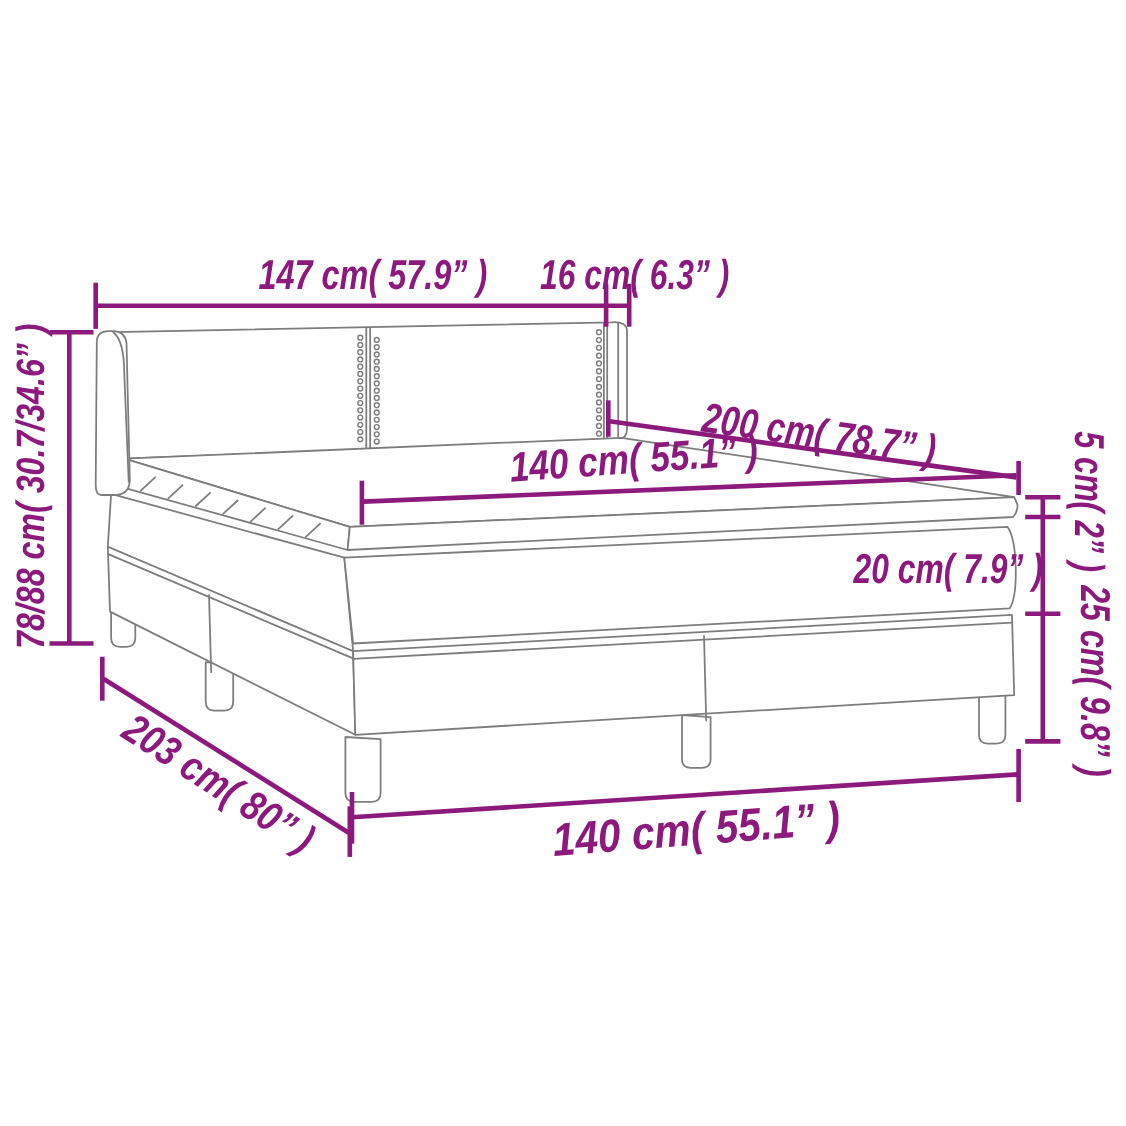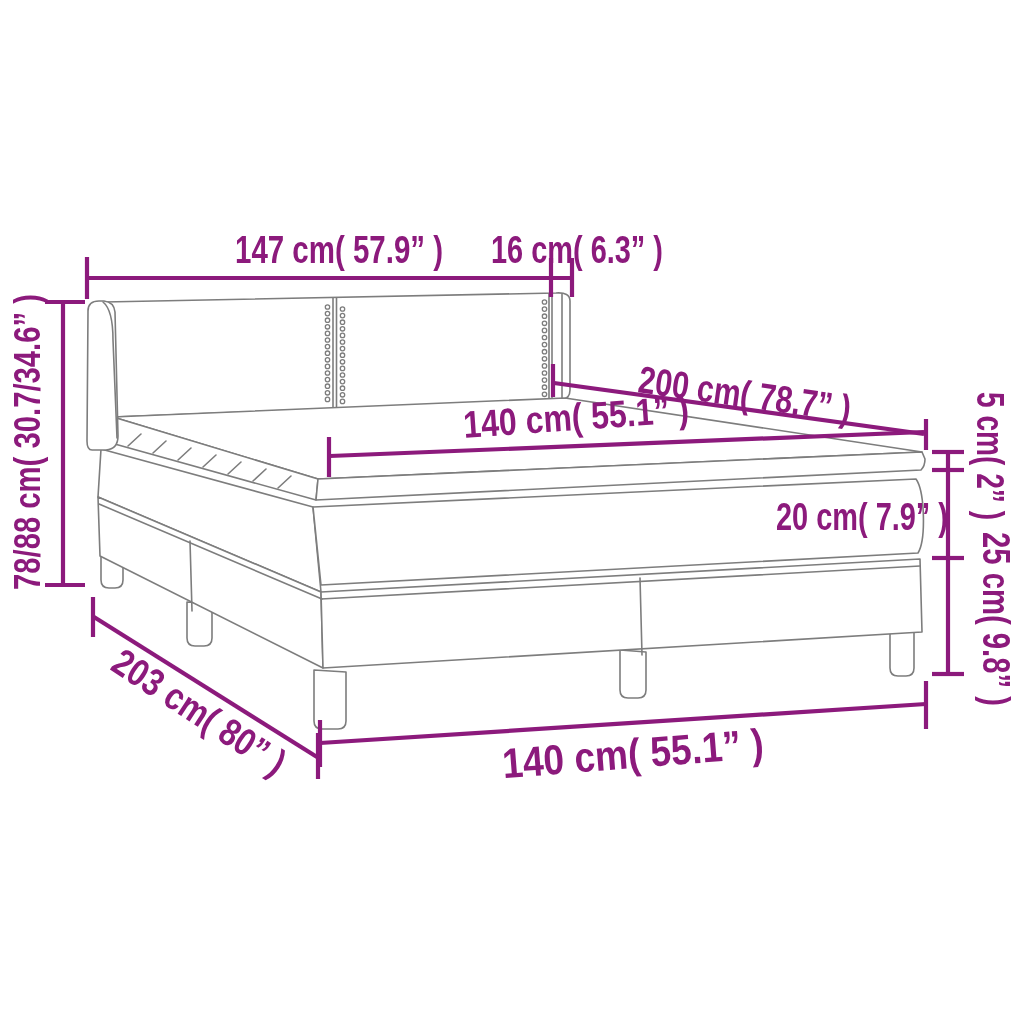--- a/index.html
+++ b/index.html
@@ -1,16 +1,16 @@
 <!DOCTYPE html>
 <html><head>
 <meta charset="utf-8">
 <style>
   html,body{margin:0;padding:0;background:#ffffff;}
-  .stage{width:1024px;height:1024px;position:relative;background:#ffffff;overflow:hidden;}
+  .stage{width:1024px;height:1024px;position:relative;background:#ffffff;overflow:hidden;font-style:italic;}
   svg{display:block;}
   .art{stroke:#7d7d7d;stroke-width:1.6;fill:none;stroke-linejoin:round;stroke-linecap:round;}
   .artf{stroke:#7d7d7d;stroke-width:1.6;fill:#ffffff;stroke-linejoin:round;}
   .dim{stroke:#8c1a7c;stroke-width:4.2;fill:none;stroke-linecap:butt;}
   .dimtxt{fill:#8c1a7c;font-family:"Liberation Sans","DejaVu Sans",sans-serif;
           font-weight:700;font-size:38px;}
   .dimtxt.big{font-size:42px;}
   .dot{stroke:#7d7d7d;stroke-width:1.3;fill:#ffffff;}
 </style>
 </head>

